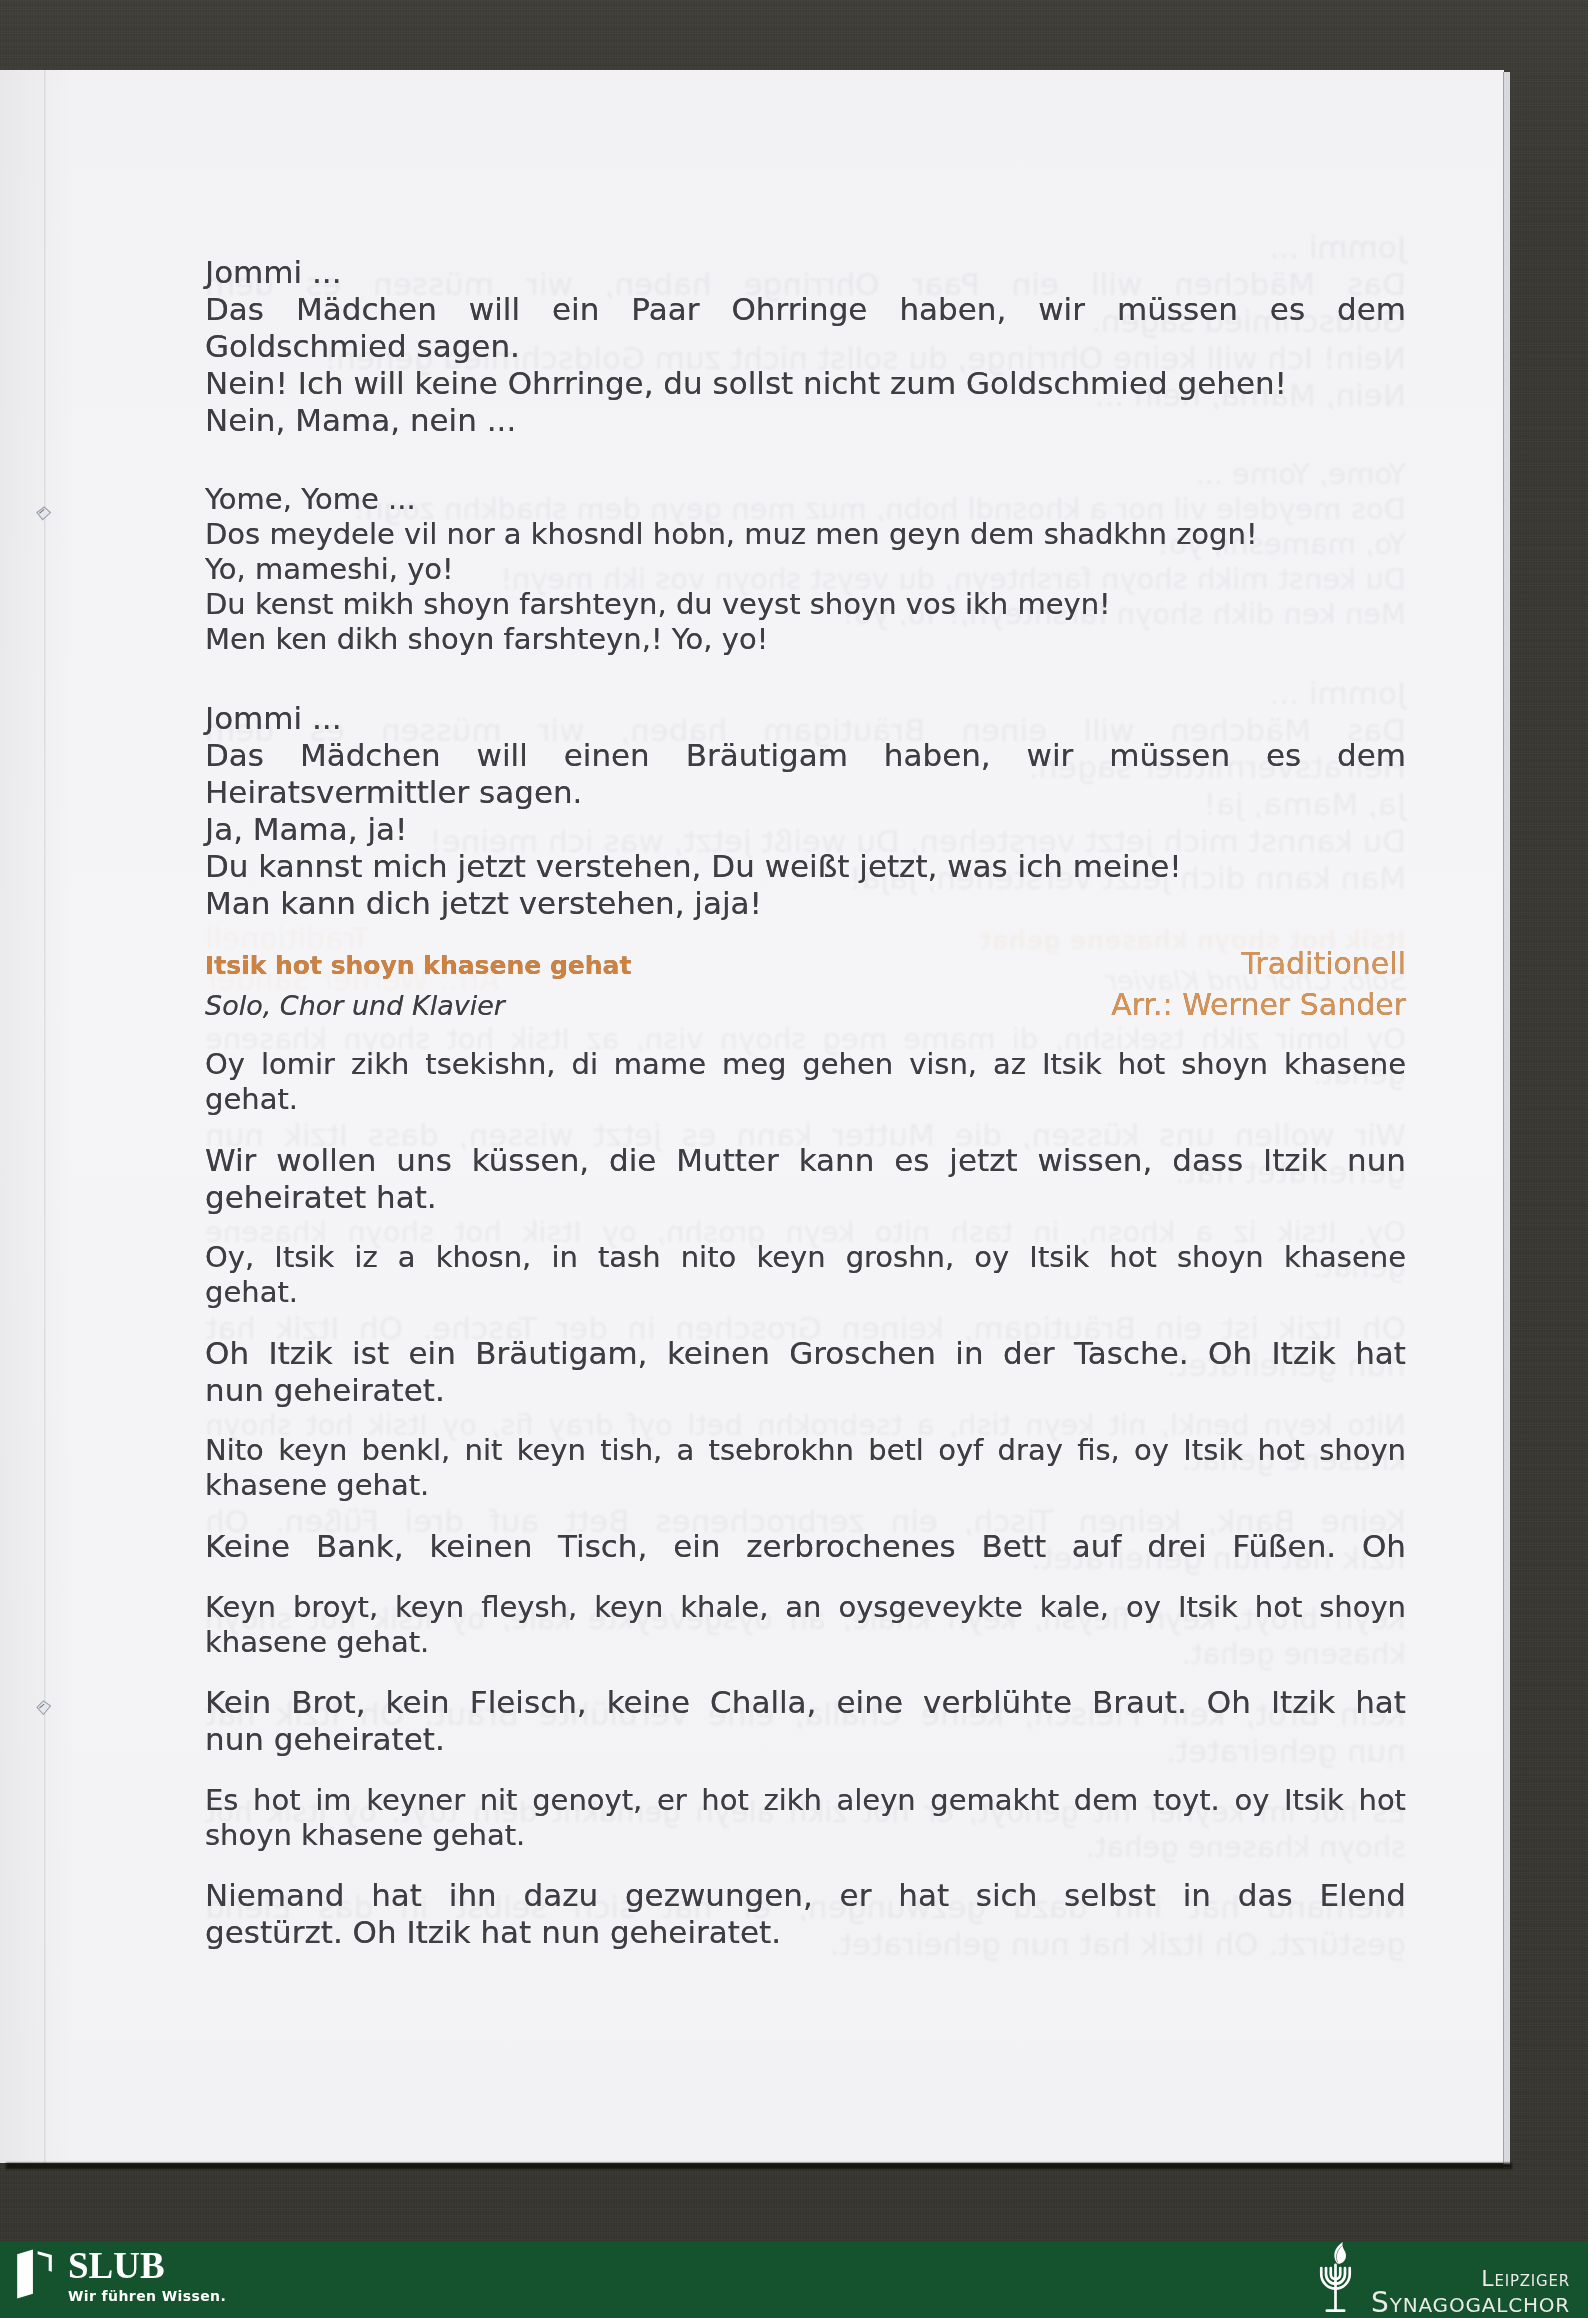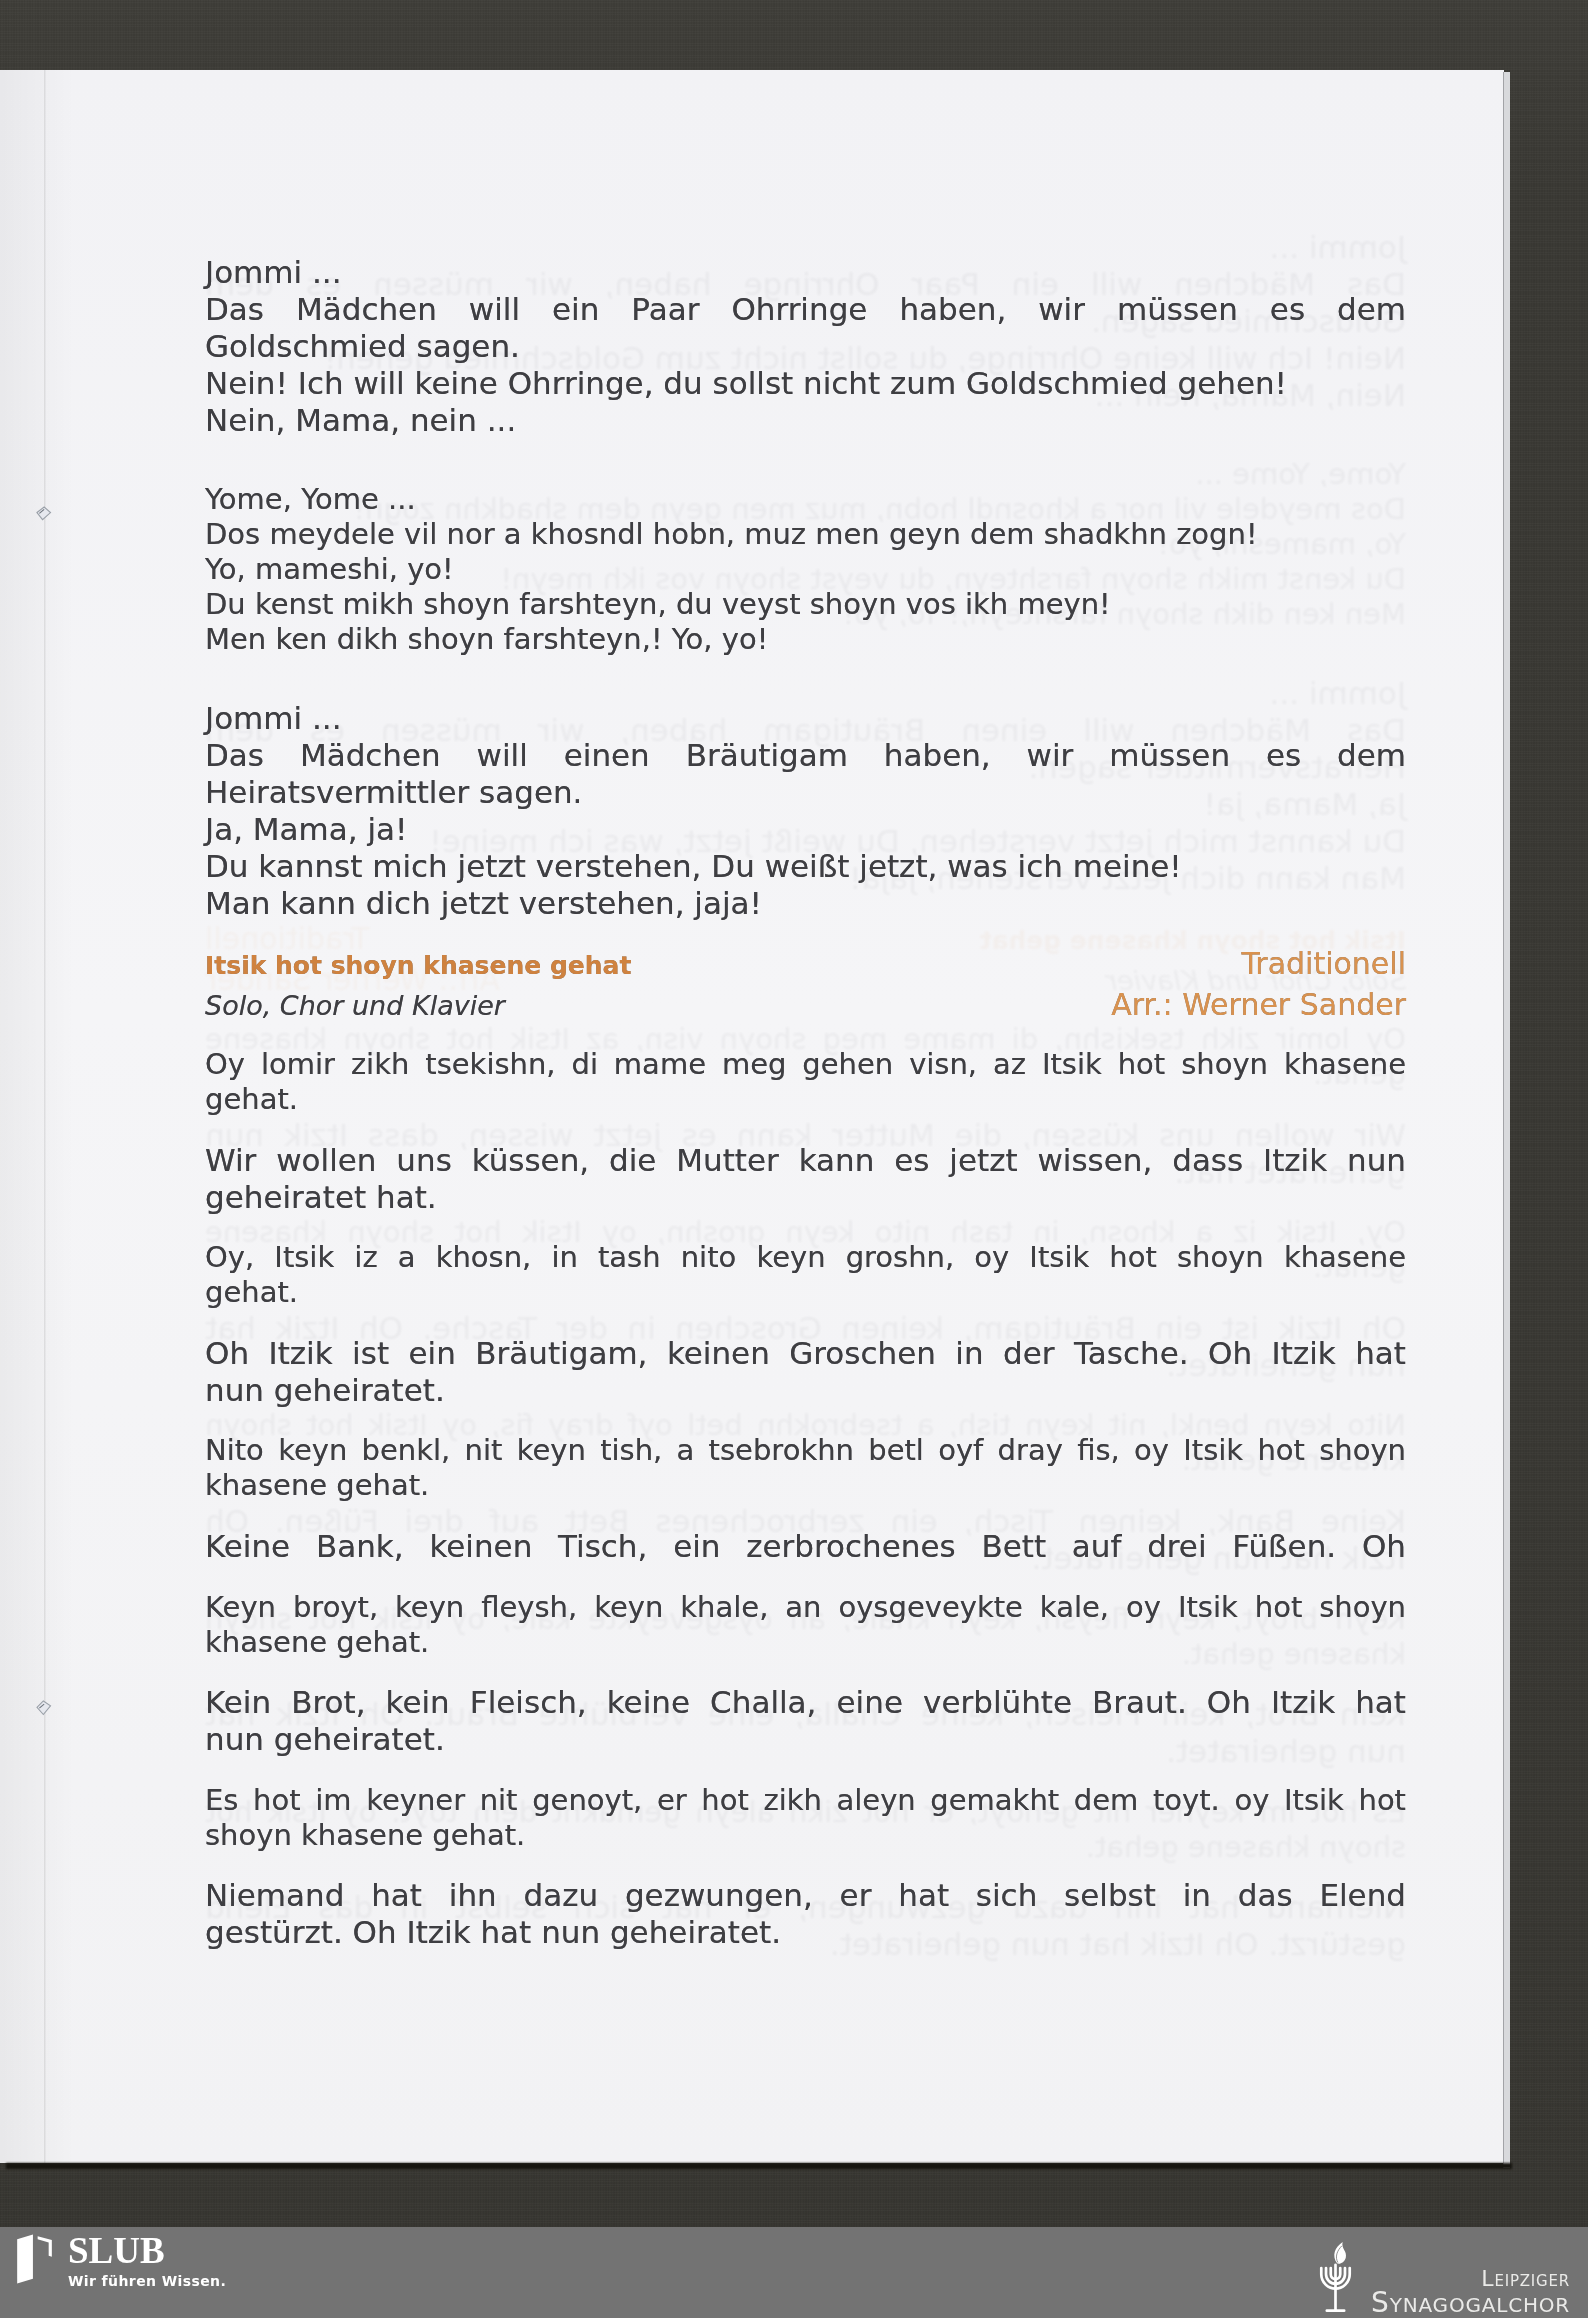--- a/index.html
+++ b/index.html
@@ -64,22 +64,22 @@
   .heading-row2{margin-top:6.4px;}
   
   .ghost{
     position:absolute;left:205px;top:159px;width:1201px;
     transform:scaleX(-1);
     opacity:0.05;filter:blur(1.2px);
     color:#30303a;pointer-events:none;
   }
   
   .footerbar{
-    position:absolute;left:0;right:0;bottom:0;height:92px;
-    background:#737373;color:#ffffff;
+    position:absolute;left:0;right:0;bottom:0;height:77px;
+    background:#14532d;color:#ffffff;
   }
   .slub{position:absolute;left:14.3px;top:6.4px;display:flex;gap:12.7px;}
   .slub-text .slub-name{
     font-family:"Liberation Serif","DejaVu Serif",serif;
     font-weight:bold;font-size:37px;line-height:35px;letter-spacing:0px;
   }
   .slub-text .slub-tagline{
     font-size:14px;font-weight:bold;margin-top:4.8px;letter-spacing:0.4px;
   }
   .choir{

